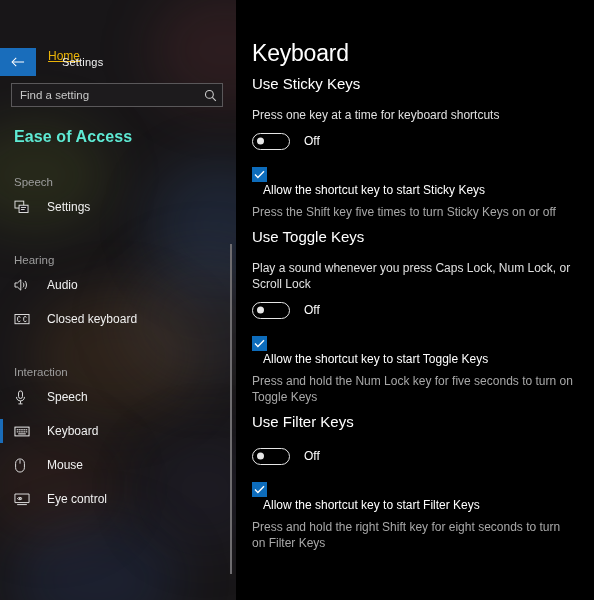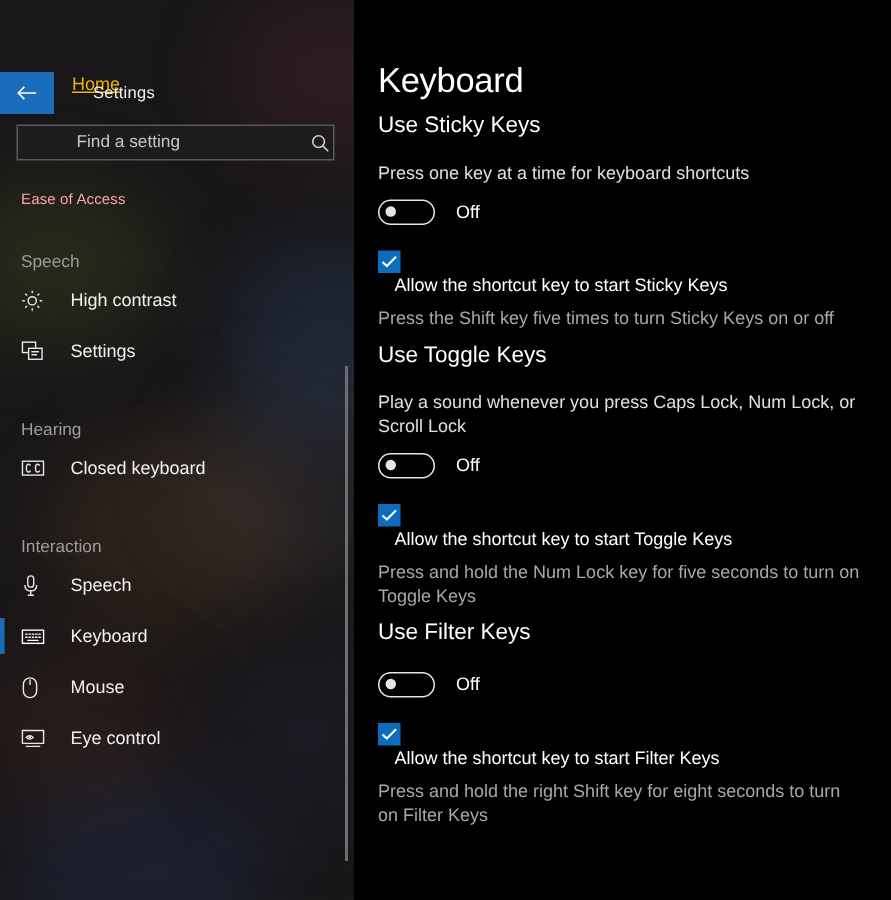--- a/index.html
+++ b/index.html
@@ -39,32 +39,32 @@
   .nav-home {
     display:flex; align-items:center; height:28px;
     margin:14px 0 0 0; padding-left:14px; position:relative;
   }
   .nav-home .ico { width:22px; display:flex; align-items:center; }
   .nav-home .lbl { font-size:12px; color:#eab308; margin-left:12px;text-decoration:underline; }
 
   #search-wrap { padding:13px 13px 0 11px; }
   #search-box {
     position:relative; height:24px; background:#1d1b1d;
-    border:1px solid #5a585a; display:flex; align-items:center;padding-left:31px;
+    border:1px solid #5a585a; display:flex; align-items:center;
   }
   #search-input {
     flex:1; background:transparent; border:0; outline:none;
     font-family:"Liberation Sans", sans-serif;
     font-size:11.5px; color:#cfcfcf; padding:0 0 0 8px; height:100%;
   }
   #search-input::placeholder { color:#c8c8c8; opacity:1; }
   #search-icon { width:24px; display:flex; align-items:center; justify-content:center; }
 
   #ease-title {
-    font-size:10px; color:#fca5a5; font-weight:normal;
+    font-size:16px; color:#5eead4; font-weight:bold;
     padding:21px 0 0 14px; letter-spacing:.1px;
   }
 
   .group-label {
     font-size:11.5px; color:#9d9d9d;
     padding-left:14px; margin-top:30px; margin-bottom:2px;
   }
   .nav-item {
     position:relative; display:flex; align-items:center;
     height:34px; padding-left:14px; cursor:default;
@@ -158,43 +158,44 @@
               <path d="M8.4 8.4 L11.8 11.8"></path>
             </svg>
           </span>
         </div>
       </div>
 
       <div id="ease-title">Ease of Access</div>
 
       <div class="group-label">Speech</div>
 
-      <div class="nav-item">
-        <span class="ico">
-          <svg width="15" height="15" viewBox="0 0 16 16" fill="none" stroke="#e8e8e8" stroke-width="1">
-            <circle cx="8" cy="8" r="2.9"></circle>
-            <path d="M8 .9V2.7M8 13.3V15.1M.9 8H2.7M13.3 8H15.1M3 3 4.3 4.3M11.7 11.7 13 13M13 3 11.7 4.3M4.3 11.7 3 13"></path>
-          </svg>
-        </span>
-        <span class="lbl">High contrast</span>
-      </div>
 
       <div class="nav-item">
         <span class="ico">
           <svg width="15" height="14" viewBox="0 0 16 15" fill="none" stroke="#e8e8e8" stroke-width="1">
             <rect x="1" y="1.2" width="9.4" height="7.4"></rect>
             <rect x="5.4" y="5.6" width="9.6" height="7.8" fill="#181618"></rect>
             <path d="M7.4 8 H12.8 M7.4 10.2 H11.4"></path>
           </svg>
         </span>
         <span class="lbl">Settings</span>
       </div>
 
       <div class="group-label">Hearing</div>
 
+      <div class="nav-item">
+        <span class="ico">
+          <svg width="16" height="14" viewBox="0 0 17 15" fill="none" stroke="#e8e8e8" stroke-width="1">
+            <path d="M1 5.3 H3.6 L7.2 2 V13 L3.6 9.7 H1 Z"></path>
+            <path d="M9.6 5 C10.8 6.3 10.8 8.7 9.6 10"></path>
+            <path d="M11.7 3.2 C13.8 5.3 13.8 9.7 11.7 11.8"></path>
+          </svg>
+        </span>
+        <span class="lbl">Audio</span>
+      </div>
 
       <div class="nav-item">
         <span class="ico">
           <svg width="16" height="12" viewBox="0 0 17 13" fill="none" stroke="#e8e8e8" stroke-width="1">
             <rect x="0.9" y="1.6" width="15.2" height="10"></rect>
             <path d="M6.6 4.9 C6.6 4.1 5.9 3.8 5.2 3.8 C4.3 3.8 3.7 4.4 3.7 6.6 C3.7 8.8 4.3 9.4 5.2 9.4 C5.9 9.4 6.6 9.1 6.6 8.3"></path>
             <path d="M13.2 4.9 C13.2 4.1 12.5 3.8 11.8 3.8 C10.9 3.8 10.3 4.4 10.3 6.6 C10.3 8.8 10.9 9.4 11.8 9.4 C12.5 9.4 13.2 9.1 13.2 8.3"></path>
           </svg>
         </span>
         <span class="lbl">Closed keyboard</span>

